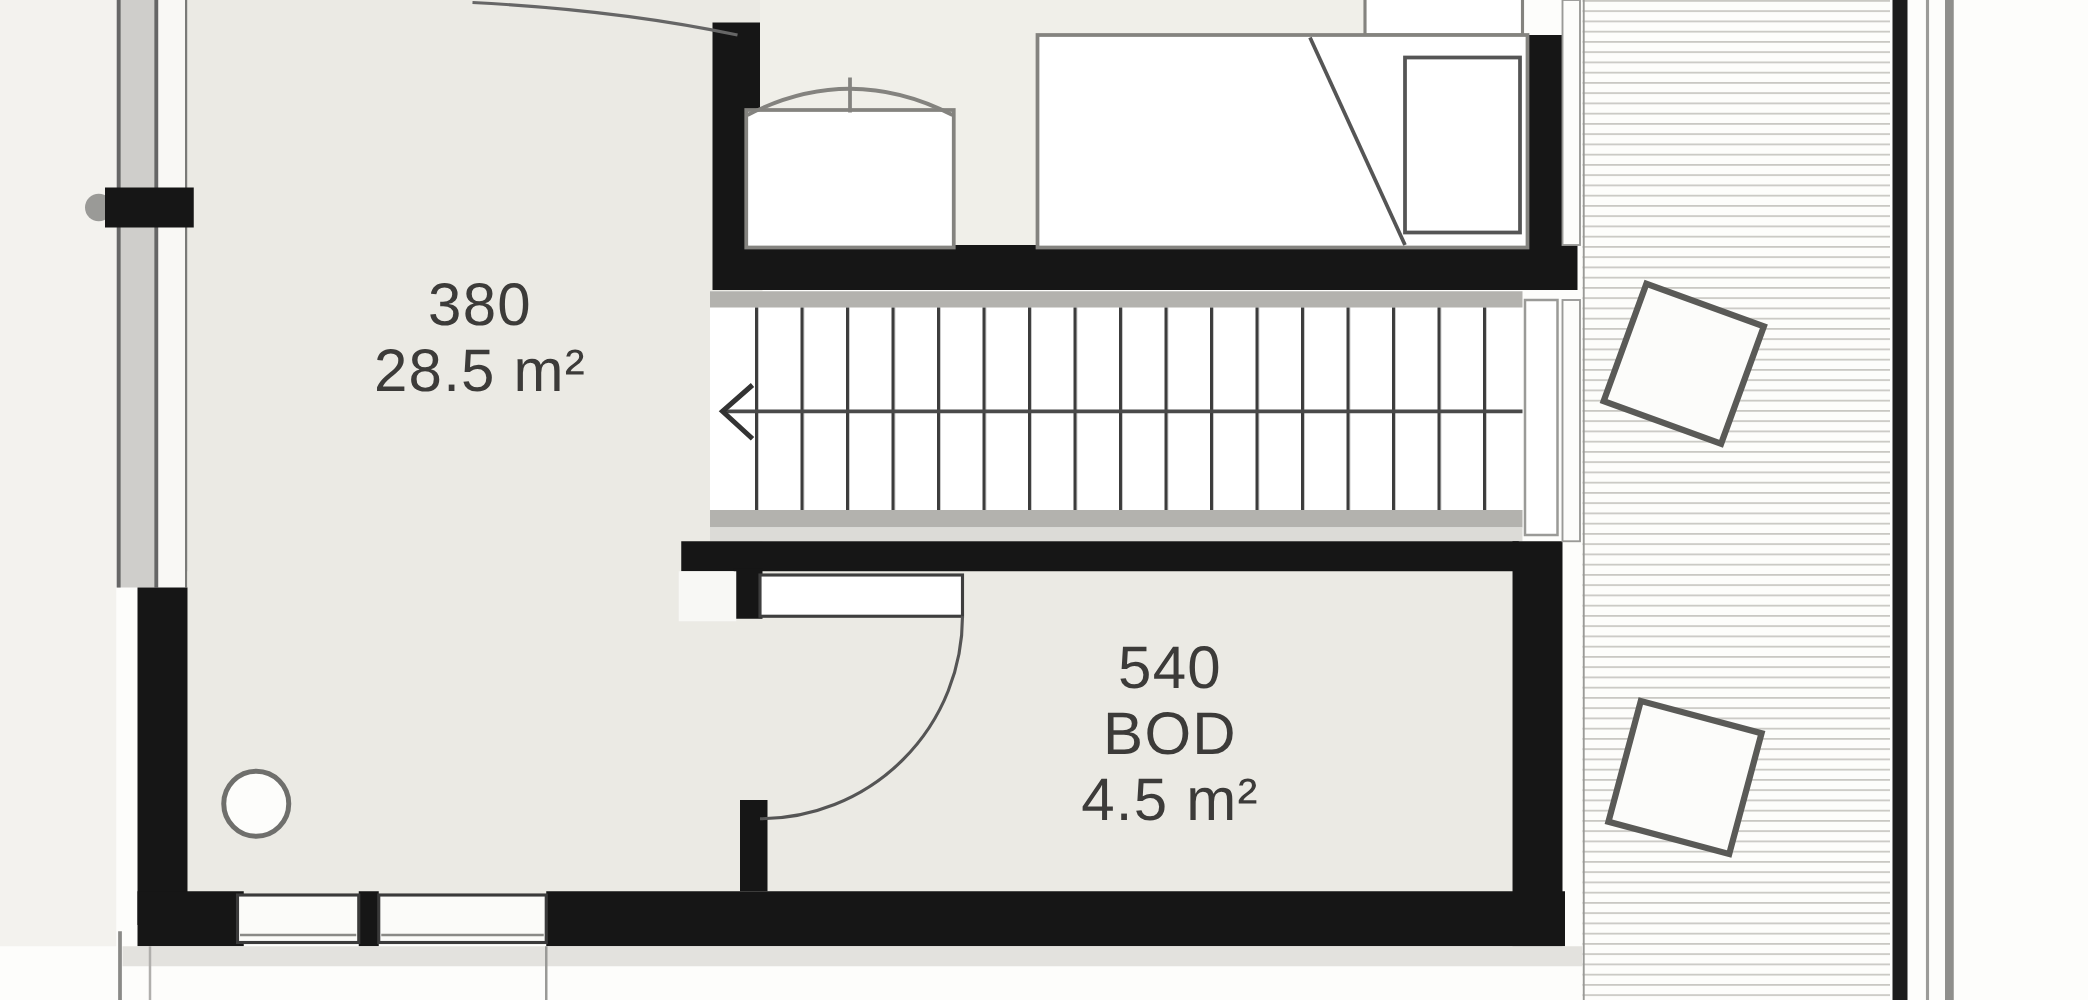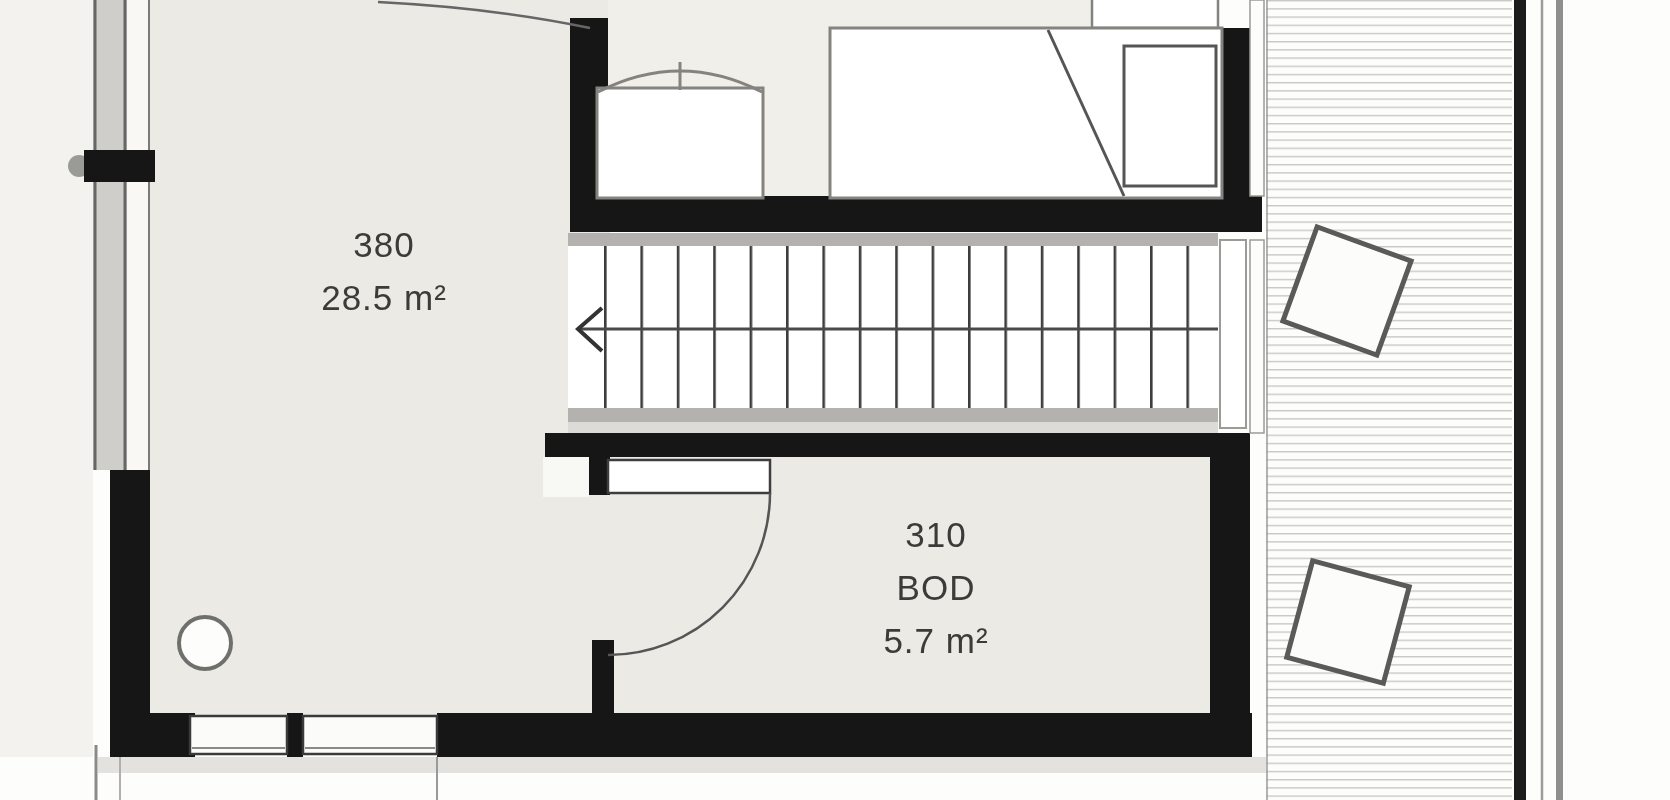--- a/index.html
+++ b/index.html
@@ -3,21 +3,21 @@
 <meta charset="utf-8">
 <style>
   html,body{margin:0;padding:0;background:#fdfdfb;}
   .plan{
     position:relative;width:1670px;height:800px;overflow:hidden;
     background:#fdfdfb;font-family:"Liberation Sans",sans-serif;
   }
   .plan svg{position:absolute;left:0;top:0;}
   .room-label{
     position:absolute;width:360px;text-align:center;
-    font-size:35px;line-height:53px;color:#3c3b39;letter-spacing:1px;
+    font-size:48px;line-height:53px;color:#3c3b39;letter-spacing:1px;
     pointer-events:none;
   }
 </style>
 </head>
 <body>
 
 <div class="plan">
 
 <svg width="1670" height="800" viewBox="0 0 1670 800">
   <defs>
@@ -112,18 +112,18 @@
   <line x1="1542" y1="0" x2="1542" y2="800" stroke="#9b9b98" stroke-width="2.5"></line>
   <rect x="1556" y="0" width="7" height="800" fill="#8f8f8c"></rect>
 </svg>
 
 <div class="room-label" style="left:204px;top:218px;">
   <div>380</div>
   <div>28.5 m²</div>
 </div>
 
 <div class="room-label" style="left:756px;top:508px;">
-  <div>310</div>
+  <div>540</div>
   <div>BOD</div>
-  <div>5.7 m²</div>
+  <div>4.5 m²</div>
 </div>
 
 </div>
 
 </body></html>

